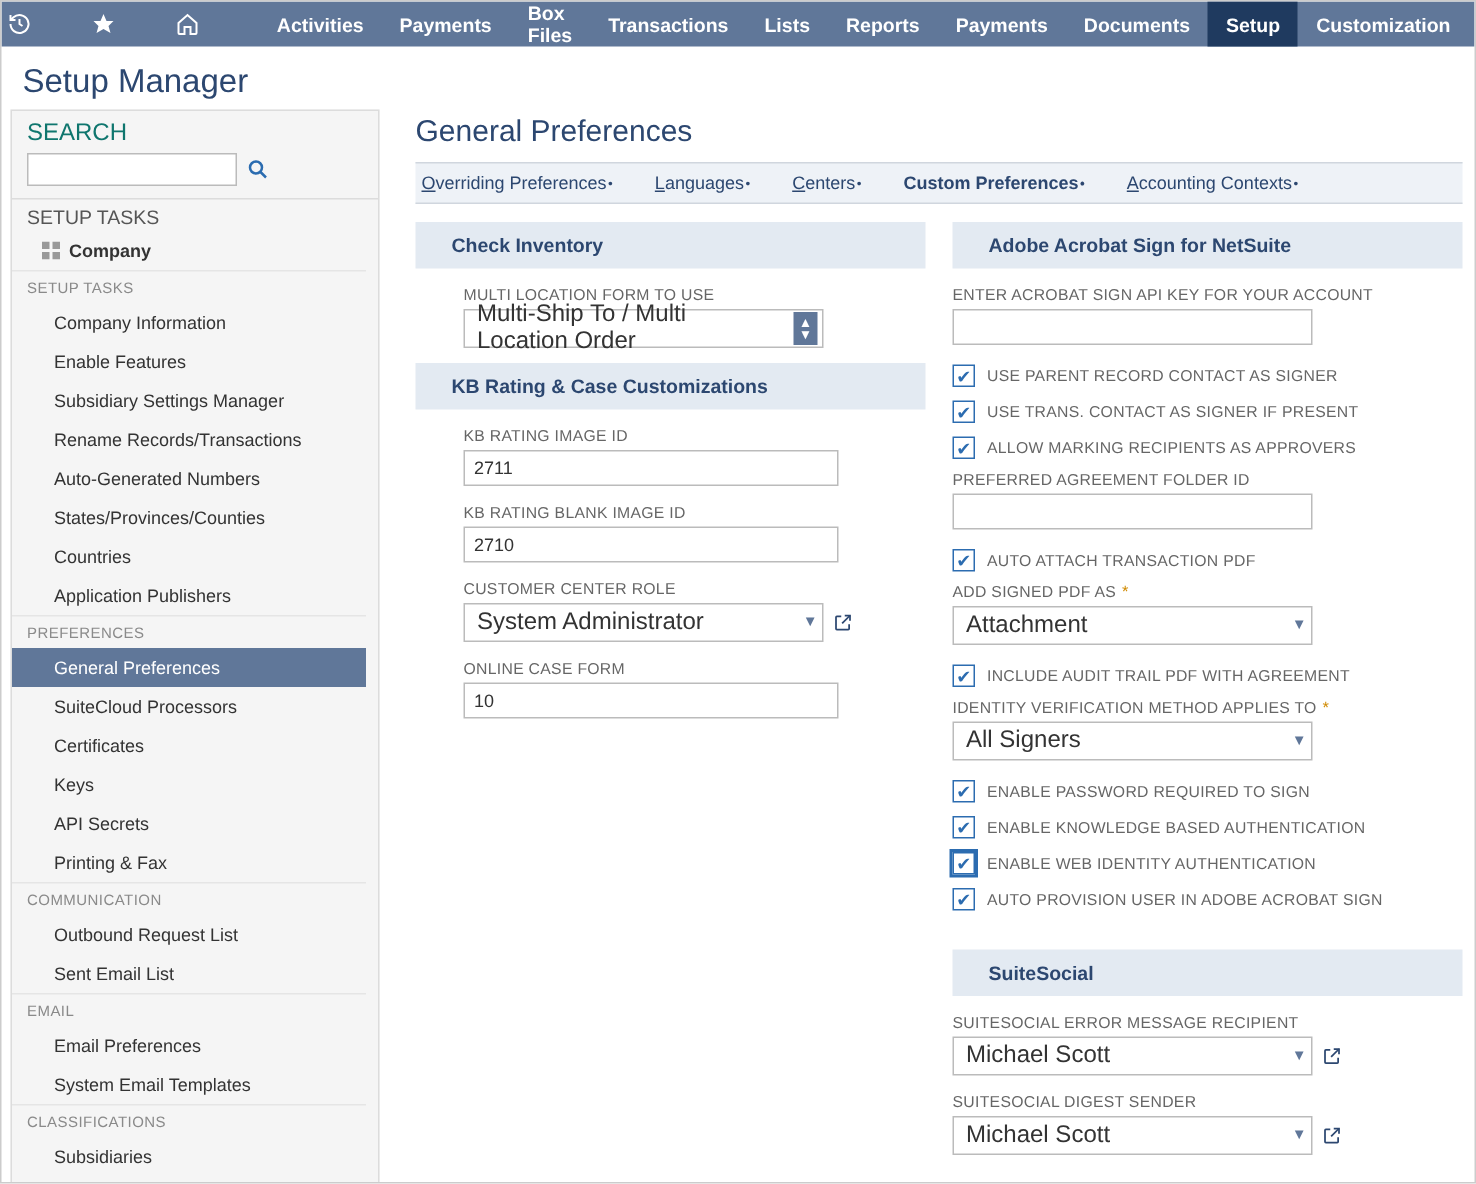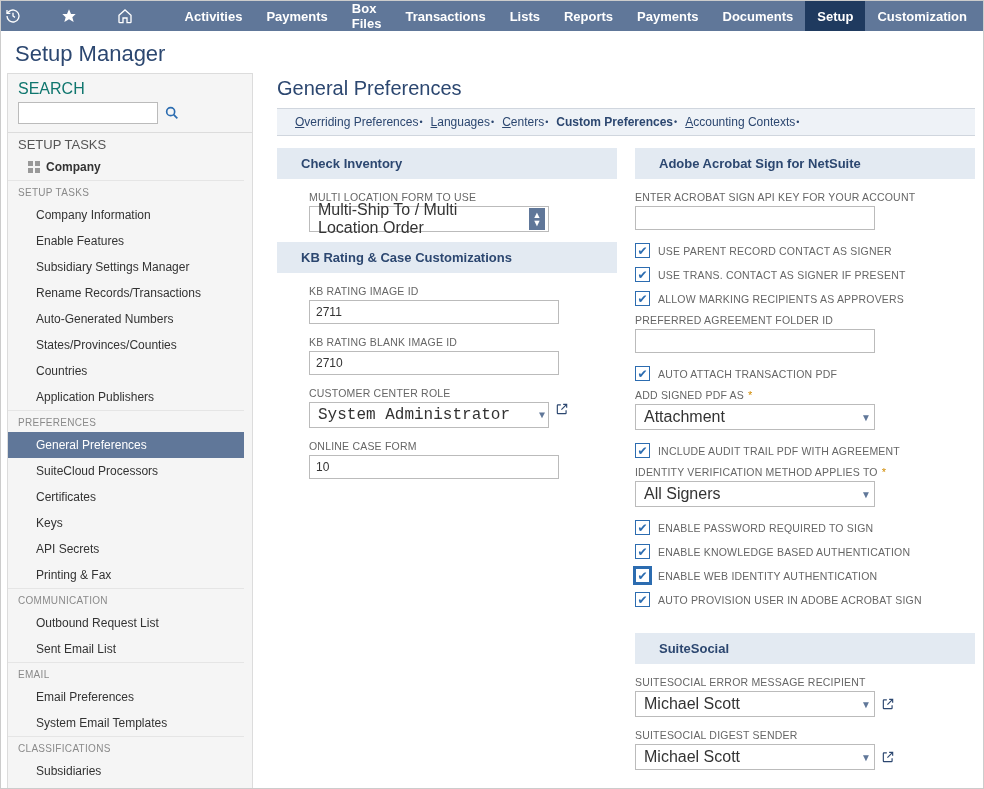--- a/index.html
+++ b/index.html
@@ -28,21 +28,21 @@
   .sidebar-tasks-header { font-size: 13px; color: #555; padding: 4px 10px; border-top: 1px solid #dcdcdc; }
   .sidebar-company-row { display: flex; align-items: center; gap: 6px; padding: 4px 10px 6px 20px; font-size: 12px; font-weight: bold; color: #333; }
   .sidebar-company-row .grid-icon { color: #888; }
   .sidebar-section-header { font-size: 10px; color: #8a8a8a; letter-spacing: 0.3px; padding: 6px 10px 4px; text-transform: uppercase; border-top: 1px solid #e5e5e5; }
   .sidebar-item { font-size: 12px; color: #333; padding: 6px 10px 6px 28px; cursor: pointer; }
   .sidebar-item.active { background: #607799; color: #fff; }
   
   
   .content { flex: 1; padding: 0 8px 0 24px; overflow: hidden; }
   .content-title { font-size: 20px; color: #2c4770; padding: 4px 0 8px; }
-  .subtabs { background: #eef2f7; border-top: 1px solid #d0d6de; border-bottom: 1px solid #d0d6de; display: flex; align-items: center; gap: 8px; padding: 6px 18px; }
+  .subtabs { background: #eef2f7; border-top: 1px solid #d0d6de; border-bottom: 1px solid #d0d6de; display: flex; align-items: center; gap: 28px; padding: 6px 4px; }
   .subtab { color: #2c4770; font-size: 12px; cursor: pointer; }
   .subtab .u { text-decoration: underline; }
   .subtab.active { font-weight: bold; }
   .subtab .dot { font-size: 9px; position: relative; top: -1px; margin-left: 1px; }
   
   .two-col { display: flex; gap: 18px; margin-top: 12px; }
   .col { flex: 1; min-width: 0; }
   
   .section-header { background: #e3eaf2; color: #2c4770; font-weight: bold; font-size: 13px; padding: 8px 24px; margin-bottom: 10px; }
   
@@ -194,21 +194,21 @@
         <div class="field-block">
           <div class="field-label">KB RATING IMAGE ID</div>
           <input class="text-input" value="2711" style="">
         </div>
         <div class="field-block">
           <div class="field-label">KB RATING BLANK IMAGE ID</div>
           <input class="text-input" value="2710" style="">
         </div>
         <div class="field-block">
           <div class="field-label">CUSTOMER CENTER ROLE</div>
-          <div style="display:flex; align-items:flex-start;font-family:Liberation Mono, monospace;">
+          <div style="display:flex; align-items:center;">
             <div class="select-wrap small">
               <div class="select-input">System Administrator</div>
               <div class="select-arrow">▼</div>
             </div>
             <span class="popout-icon">
               <svg width="14" height="14" viewBox="0 0 24 24" fill="none" stroke="#2c4770" stroke-width="2">
                   <path d="M14 4h6v6"></path>
                   <path d="M20 4l-9 9"></path>
                   <path d="M19 14v5a1 1 0 0 1-1 1H5a1 1 0 0 1-1-1V6a1 1 0 0 1 1-1h5"></path>
                 </svg>

